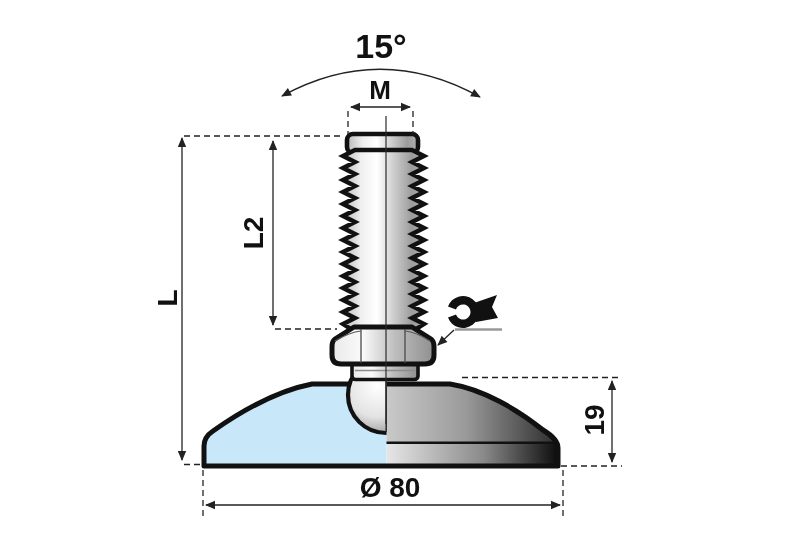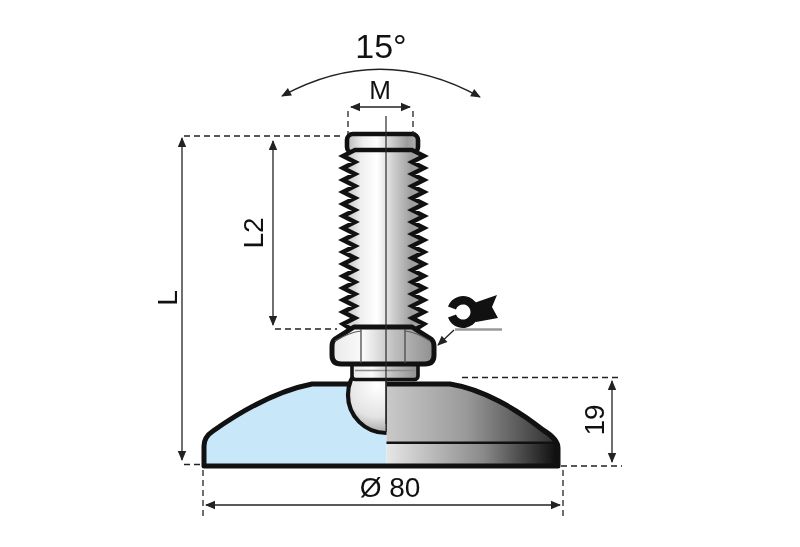--- a/index.html
+++ b/index.html
@@ -1,17 +1,17 @@
 <!DOCTYPE html>
 <html><head>
 <meta charset="utf-8">
 <style>
   html,body{margin:0;padding:0;background:#fff;}
   .stage{position:relative;width:800px;height:535px;background:#fff;overflow:hidden;
-         font-family:"Liberation Sans", sans-serif;}
+         font-family:"Liberation Sans", sans-serif;font-weight:bold;}
   svg{display:block;}
   text{fill:#111;font-family:"Liberation Sans", sans-serif;}
   .dimtxt{font-size:28px;}
   .bigtxt{font-size:34px;}
   .mtxt{font-size:26px;}
 </style>
 </head>
 <body>
 
 <div class="stage">

